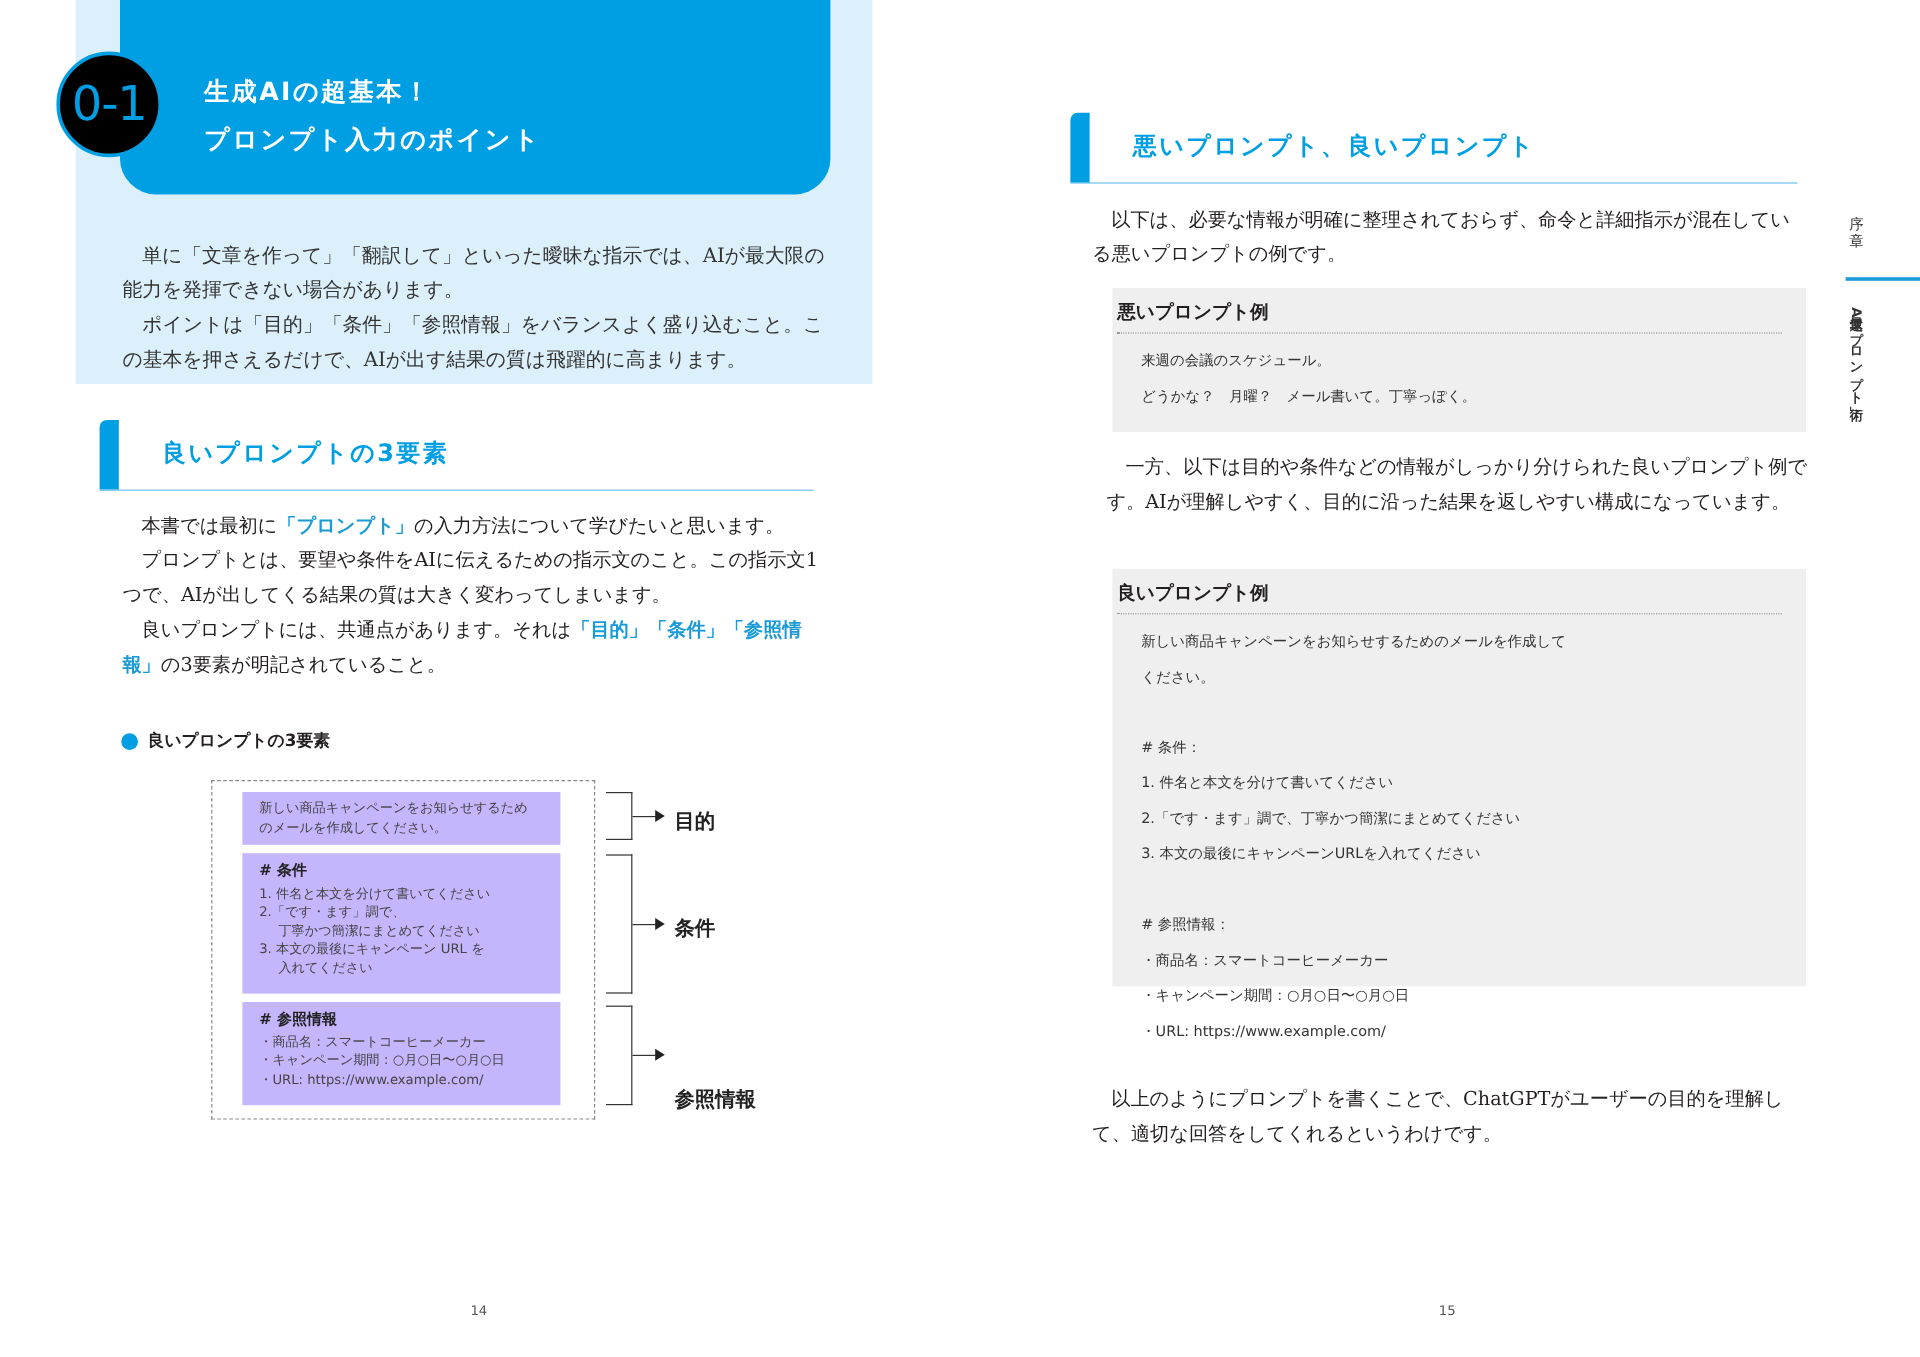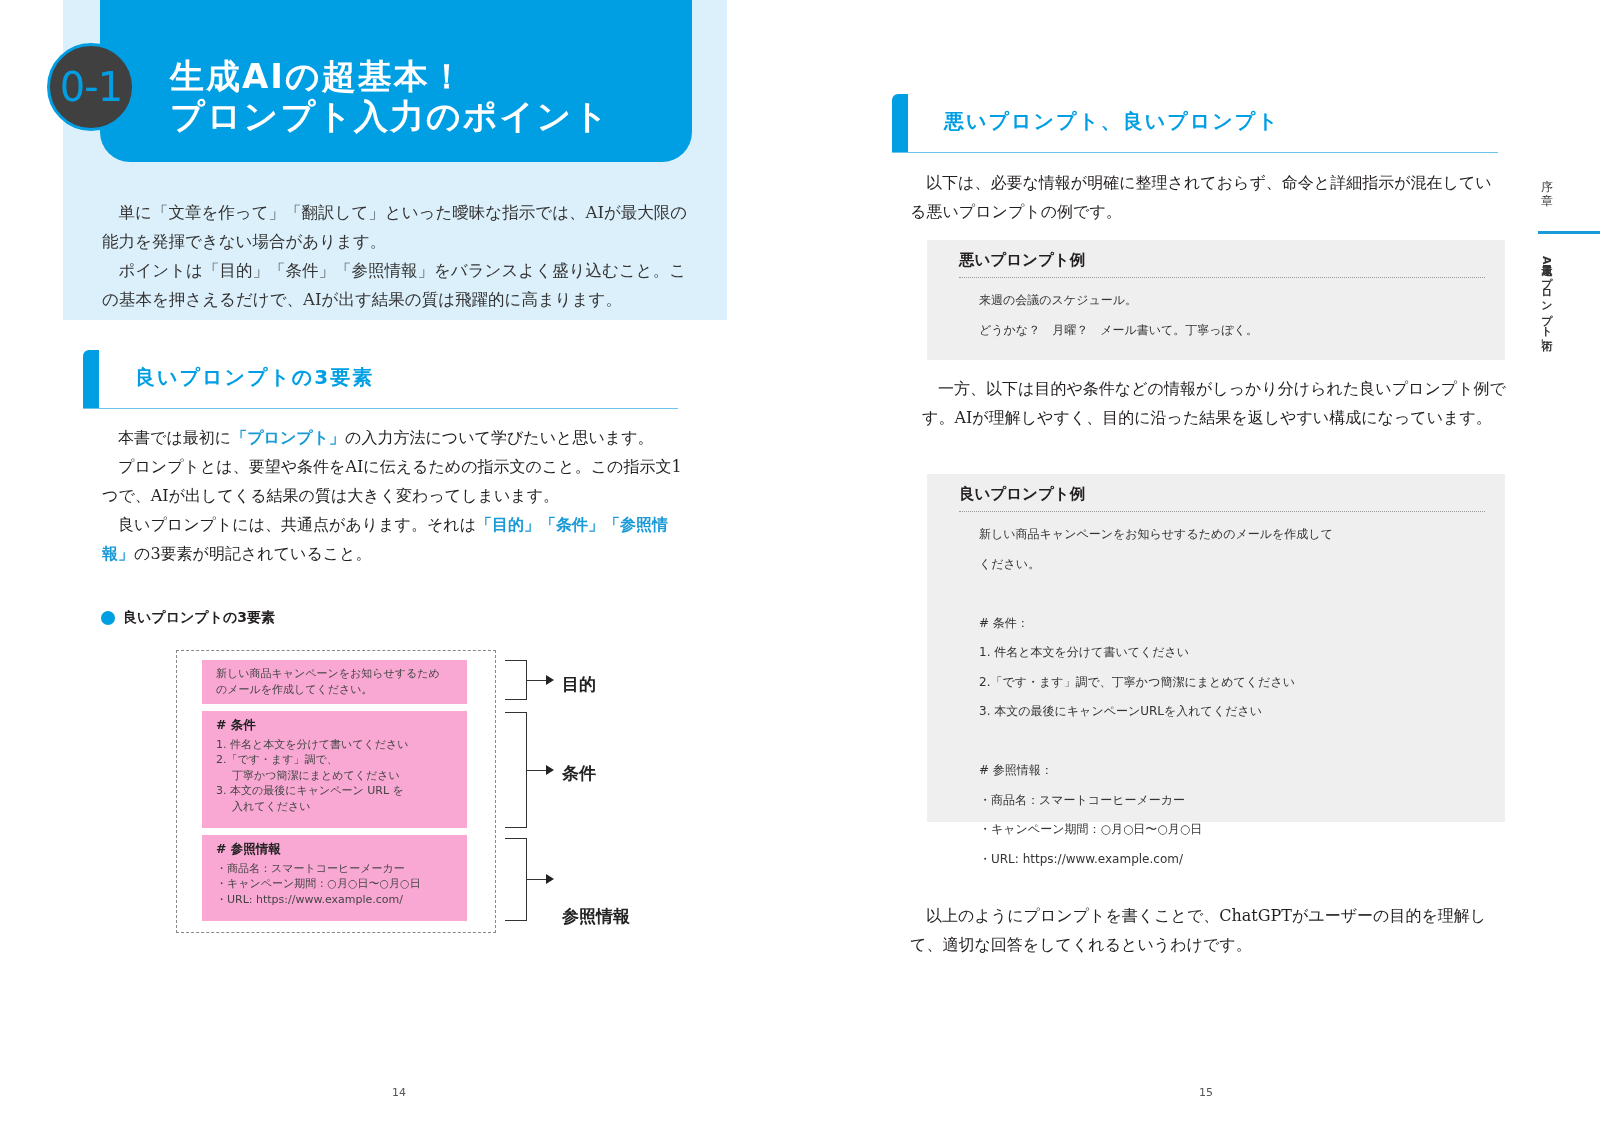--- a/index.html
+++ b/index.html
@@ -2,45 +2,45 @@
 <html><head>
 <meta charset="utf-8">
 <style>
   html,body{margin:0;padding:0;}
   body{width:1600px;height:1131px;background:#fff;position:relative;overflow:hidden;
        font-family:"DejaVu Serif","Liberation Serif",serif;color:#231f20;}
   .abs{position:absolute;}
   
   .intro-panel{left:63px;top:0;width:664px;height:320px;background:#dcf0fb;}
   .title-box{left:100px;top:0;width:592px;height:162px;background:#009fe3;border-radius:0 0 30px 30px;}
-  .num-circle{left:47px;top:43px;width:88px;height:88px;border-radius:50%;background:#404040;border:3px solid #009fe3;
+  .num-circle{left:47px;top:43px;width:88px;height:88px;border-radius:50%;background:#000000;border:3px solid #009fe3;
       box-sizing:border-box;display:flex;align-items:center;justify-content:center;
       font-family:"DejaVu Sans","Liberation Sans",sans-serif;font-size:40px;color:#009fe3;letter-spacing:-1px;}
-  .title-text{left:170px;top:56px;font-family:"DejaVu Sans","Liberation Sans",sans-serif;font-size:34px;font-weight:bold;color:#fff;line-height:40px;letter-spacing:2px;}
+  .title-text{left:170px;top:56px;font-family:"DejaVu Sans","Liberation Sans",sans-serif;font-size:21px;font-weight:bold;color:#fff;line-height:40px;letter-spacing:2px;}
   .intro-text{left:102px;top:198px;width:590px;font-size:16.5px;line-height:29px;color:#333;}
   .intro-text p{margin:0;text-indent:1em;}
   .sec-head{height:58px;border-bottom:1.5px solid #6cc4ec;}
   .sec-bar{position:absolute;left:0;top:0;width:16px;height:58px;background:#009fe3;border-radius:6px 0 0 0;}
   .sec-title{position:absolute;left:52px;top:14px;font-family:"DejaVu Sans","Liberation Sans",sans-serif;font-size:20px;font-weight:bold;color:#009fe3;letter-spacing:2px;}
   .body-text{font-size:16px;line-height:29px;color:#231f20;}
   .body-text p{margin:0;text-indent:1em;}
   .hl{color:#1a9ad6;font-family:"DejaVu Sans","Liberation Sans",sans-serif;font-weight:bold;}
   .fig-cap{left:101px;top:609px;font-family:"DejaVu Sans","Liberation Sans",sans-serif;font-size:14px;font-weight:bold;display:flex;align-items:center;gap:8px;}
   .dot{width:14px;height:14px;border-radius:50%;background:#009fe3;display:inline-block;}
   .fig-frame{left:176px;top:650px;width:320px;height:283px;border:1px dashed #888;box-sizing:border-box;}
-  .fig-box{position:absolute;left:25px;width:265px;background:#f9a8d4;font-family:"DejaVu Sans","Liberation Sans",sans-serif;font-size:11px;color:#444;line-height:15.5px;padding:6px 14px;box-sizing:border-box;}
+  .fig-box{position:absolute;left:25px;width:265px;background:#c4b5fd;font-family:"DejaVu Sans","Liberation Sans",sans-serif;font-size:11px;color:#444;line-height:15.5px;padding:6px 14px;box-sizing:border-box;}
   .fig-box .h{font-weight:bold;font-size:12.5px;color:#222;margin-bottom:4px;}
   .fig-box .ind{padding-left:16px;}
   .brace{position:absolute;border:1px solid #333;border-left:none;width:22px;box-sizing:border-box;}
   .arrowline{position:absolute;height:1px;background:#333;width:22px;}
   .arrowhead{position:absolute;width:0;height:0;border-top:5px solid transparent;border-bottom:5px solid transparent;border-left:8px solid #222;}
   .fig-label{position:absolute;font-family:"DejaVu Sans","Liberation Sans",sans-serif;font-size:17px;font-weight:bold;color:#222;}
   .page-num{font-family:"DejaVu Sans","Liberation Sans",sans-serif;font-size:11px;color:#555;}
   
-  .prompt-box{background:#efefef;box-sizing:border-box;padding:10px 20px 12px 32px;}
+  .prompt-box{background:#efefef;box-sizing:border-box;padding:10px 20px 12px 4px;}
   .prompt-head{font-family:"DejaVu Sans","Liberation Sans",sans-serif;font-weight:bold;font-size:15.5px;padding-bottom:6px;border-bottom:1px dotted #999;}
   .prompt-body{padding-left:20px;font-family:"DejaVu Sans","Liberation Sans",sans-serif;font-size:12px;color:#333;line-height:29.5px;margin-top:8px;}
   .prompt-body div{min-height:29.5px;}
   .side-tab{left:1538px;font-family:"DejaVu Serif","Liberation Serif",serif;font-size:12px;color:#333;writing-mode:vertical-rl;}
   .side-line{left:1538px;top:231px;width:62px;height:3px;background:#1a9ad6;}
 </style>
 </head>
 <body>
 
 <div class="abs intro-panel"></div>

